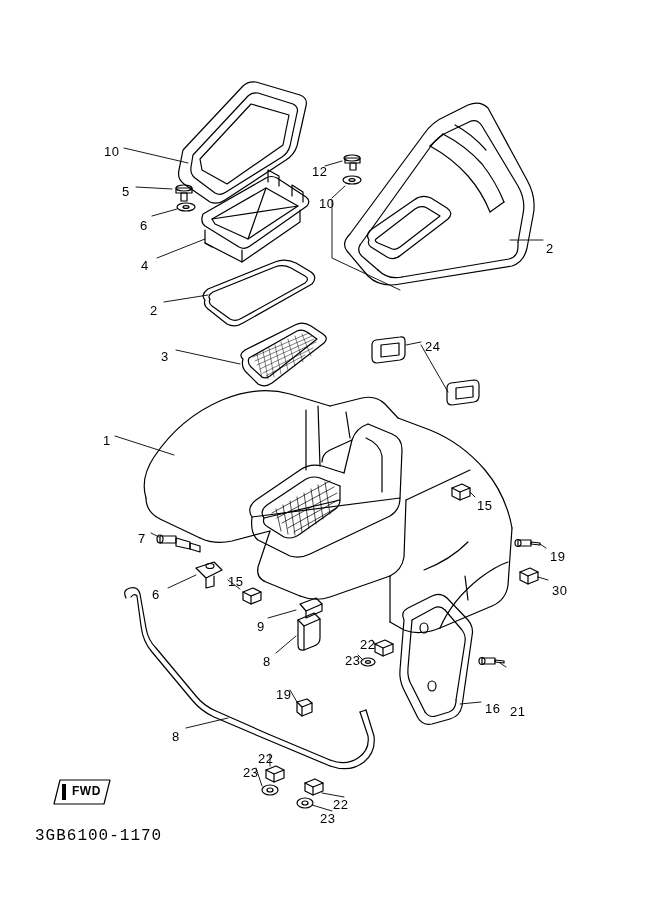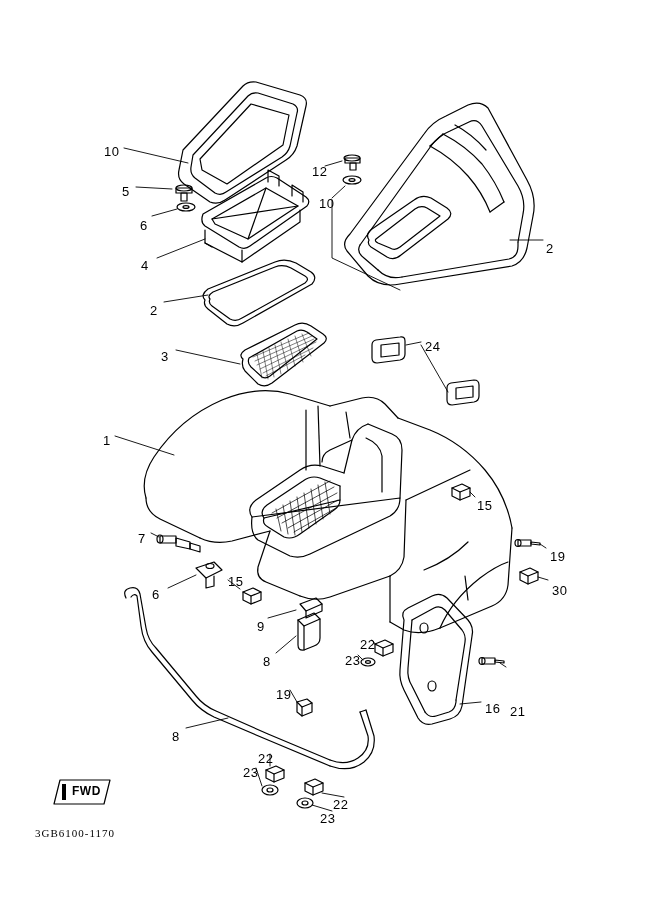--- a/index.html
+++ b/index.html
@@ -32,22 +32,22 @@
     font-family: "Liberation Sans", sans-serif;
     font-size: 13px;
     color: #000000;
     letter-spacing: 0.5px;
     white-space: nowrap;
   }
   .partcode {
     position: absolute;
     left: 35px;
     top: 827px;
-    font-family: Liberation Serif, serif;
-    font-size: 11px;
+    font-family: Liberation Mono, monospace;
+    font-size: 16px;
     letter-spacing: 1px;
     color: #000;
   }
   .fwd-label {
     position: absolute;
     left: 72px;
     top: 784px;
     font-family: "Liberation Sans", sans-serif;
     font-size: 12px;
     font-weight: bold;

